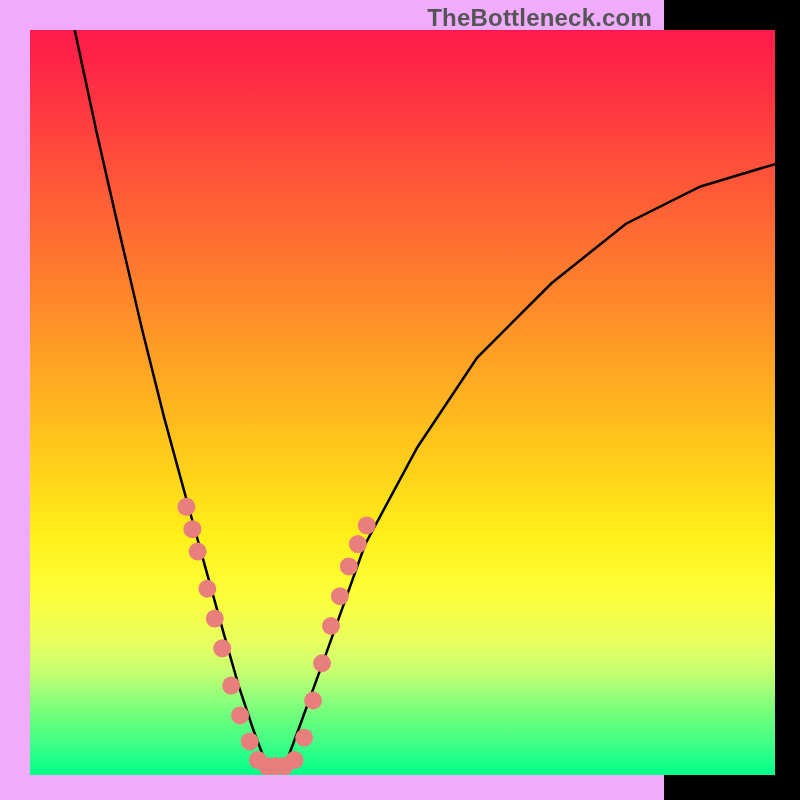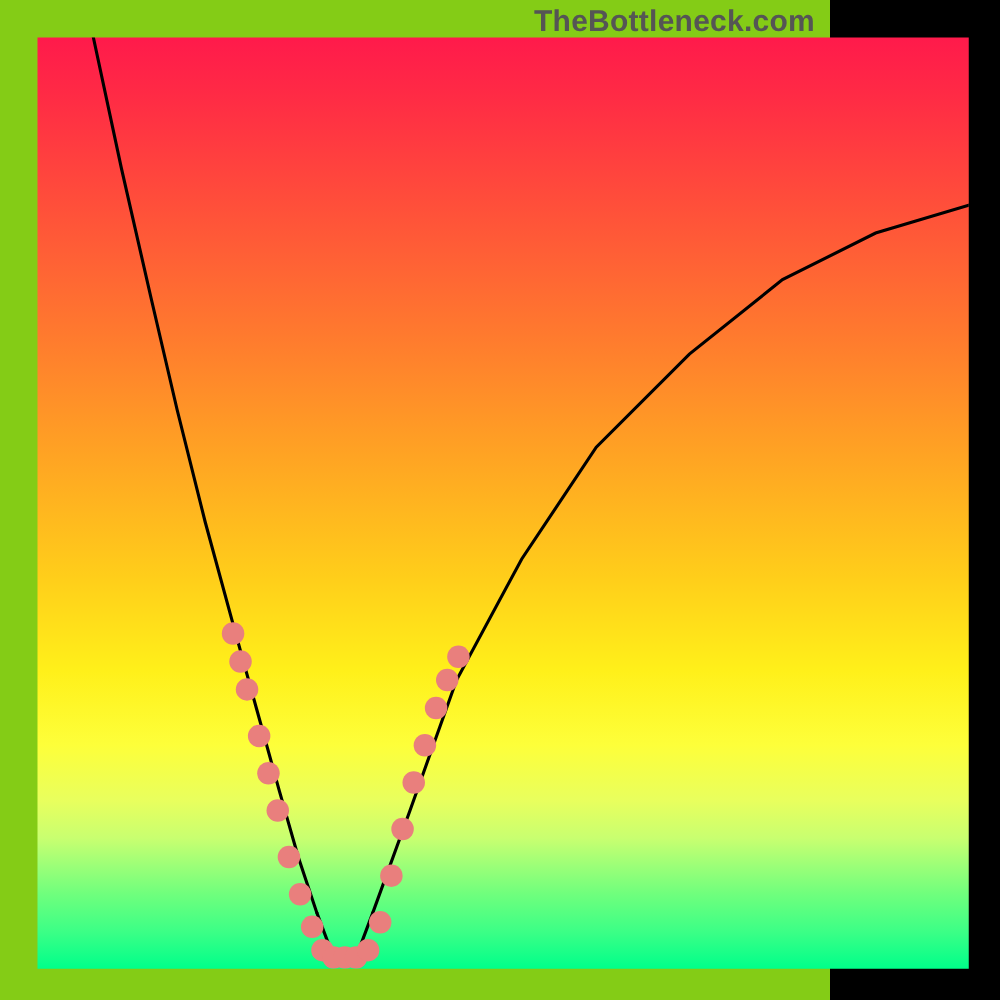--- a/index.html
+++ b/index.html
@@ -8,21 +8,21 @@
     width: 800px;
     height: 800px;
     overflow: hidden;
     background: #000;
     font-family: Arial, Helvetica, sans-serif;
   }
   .frame {
     position: relative;
     width: 664px;
     height: 800px;
-    background: #84cc16;
+    background: #f0abfc;
   }
   .plot {
     position: absolute;
     left: 30px;
     top: 30px;
     width: 745px;
     height: 745px;
     background: linear-gradient(to bottom,
       #ff1a4b 0%,
       #ff2a45 6%,

